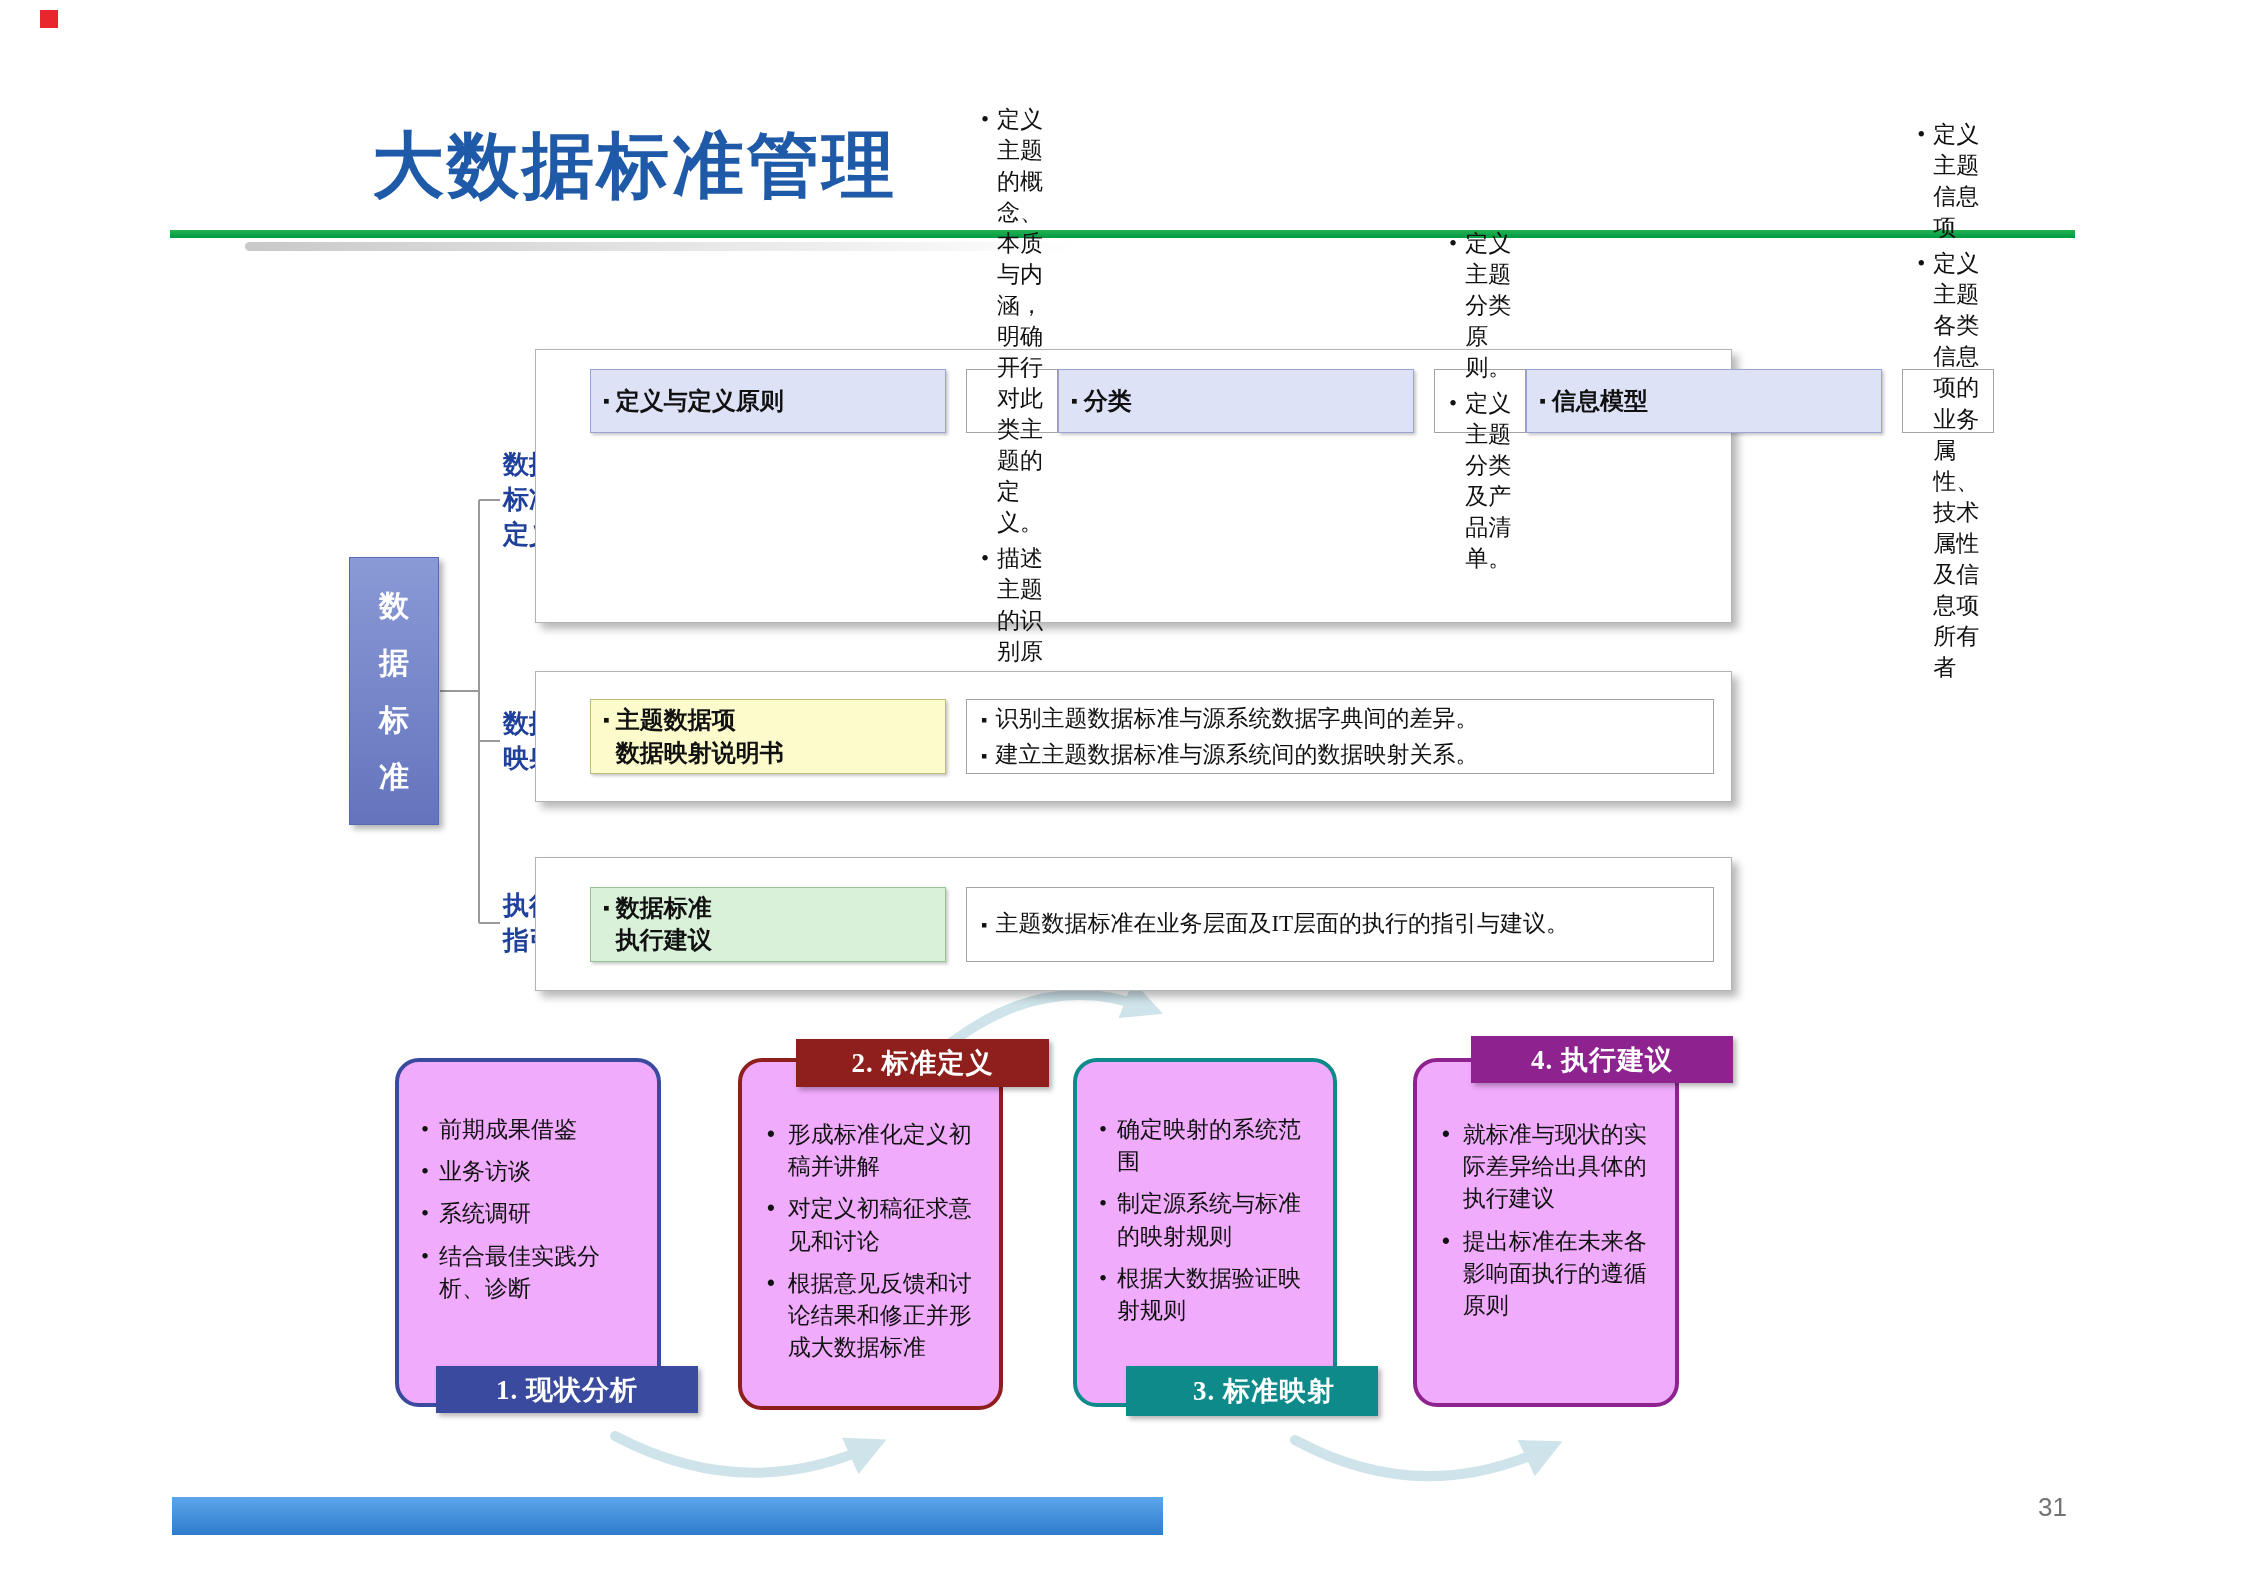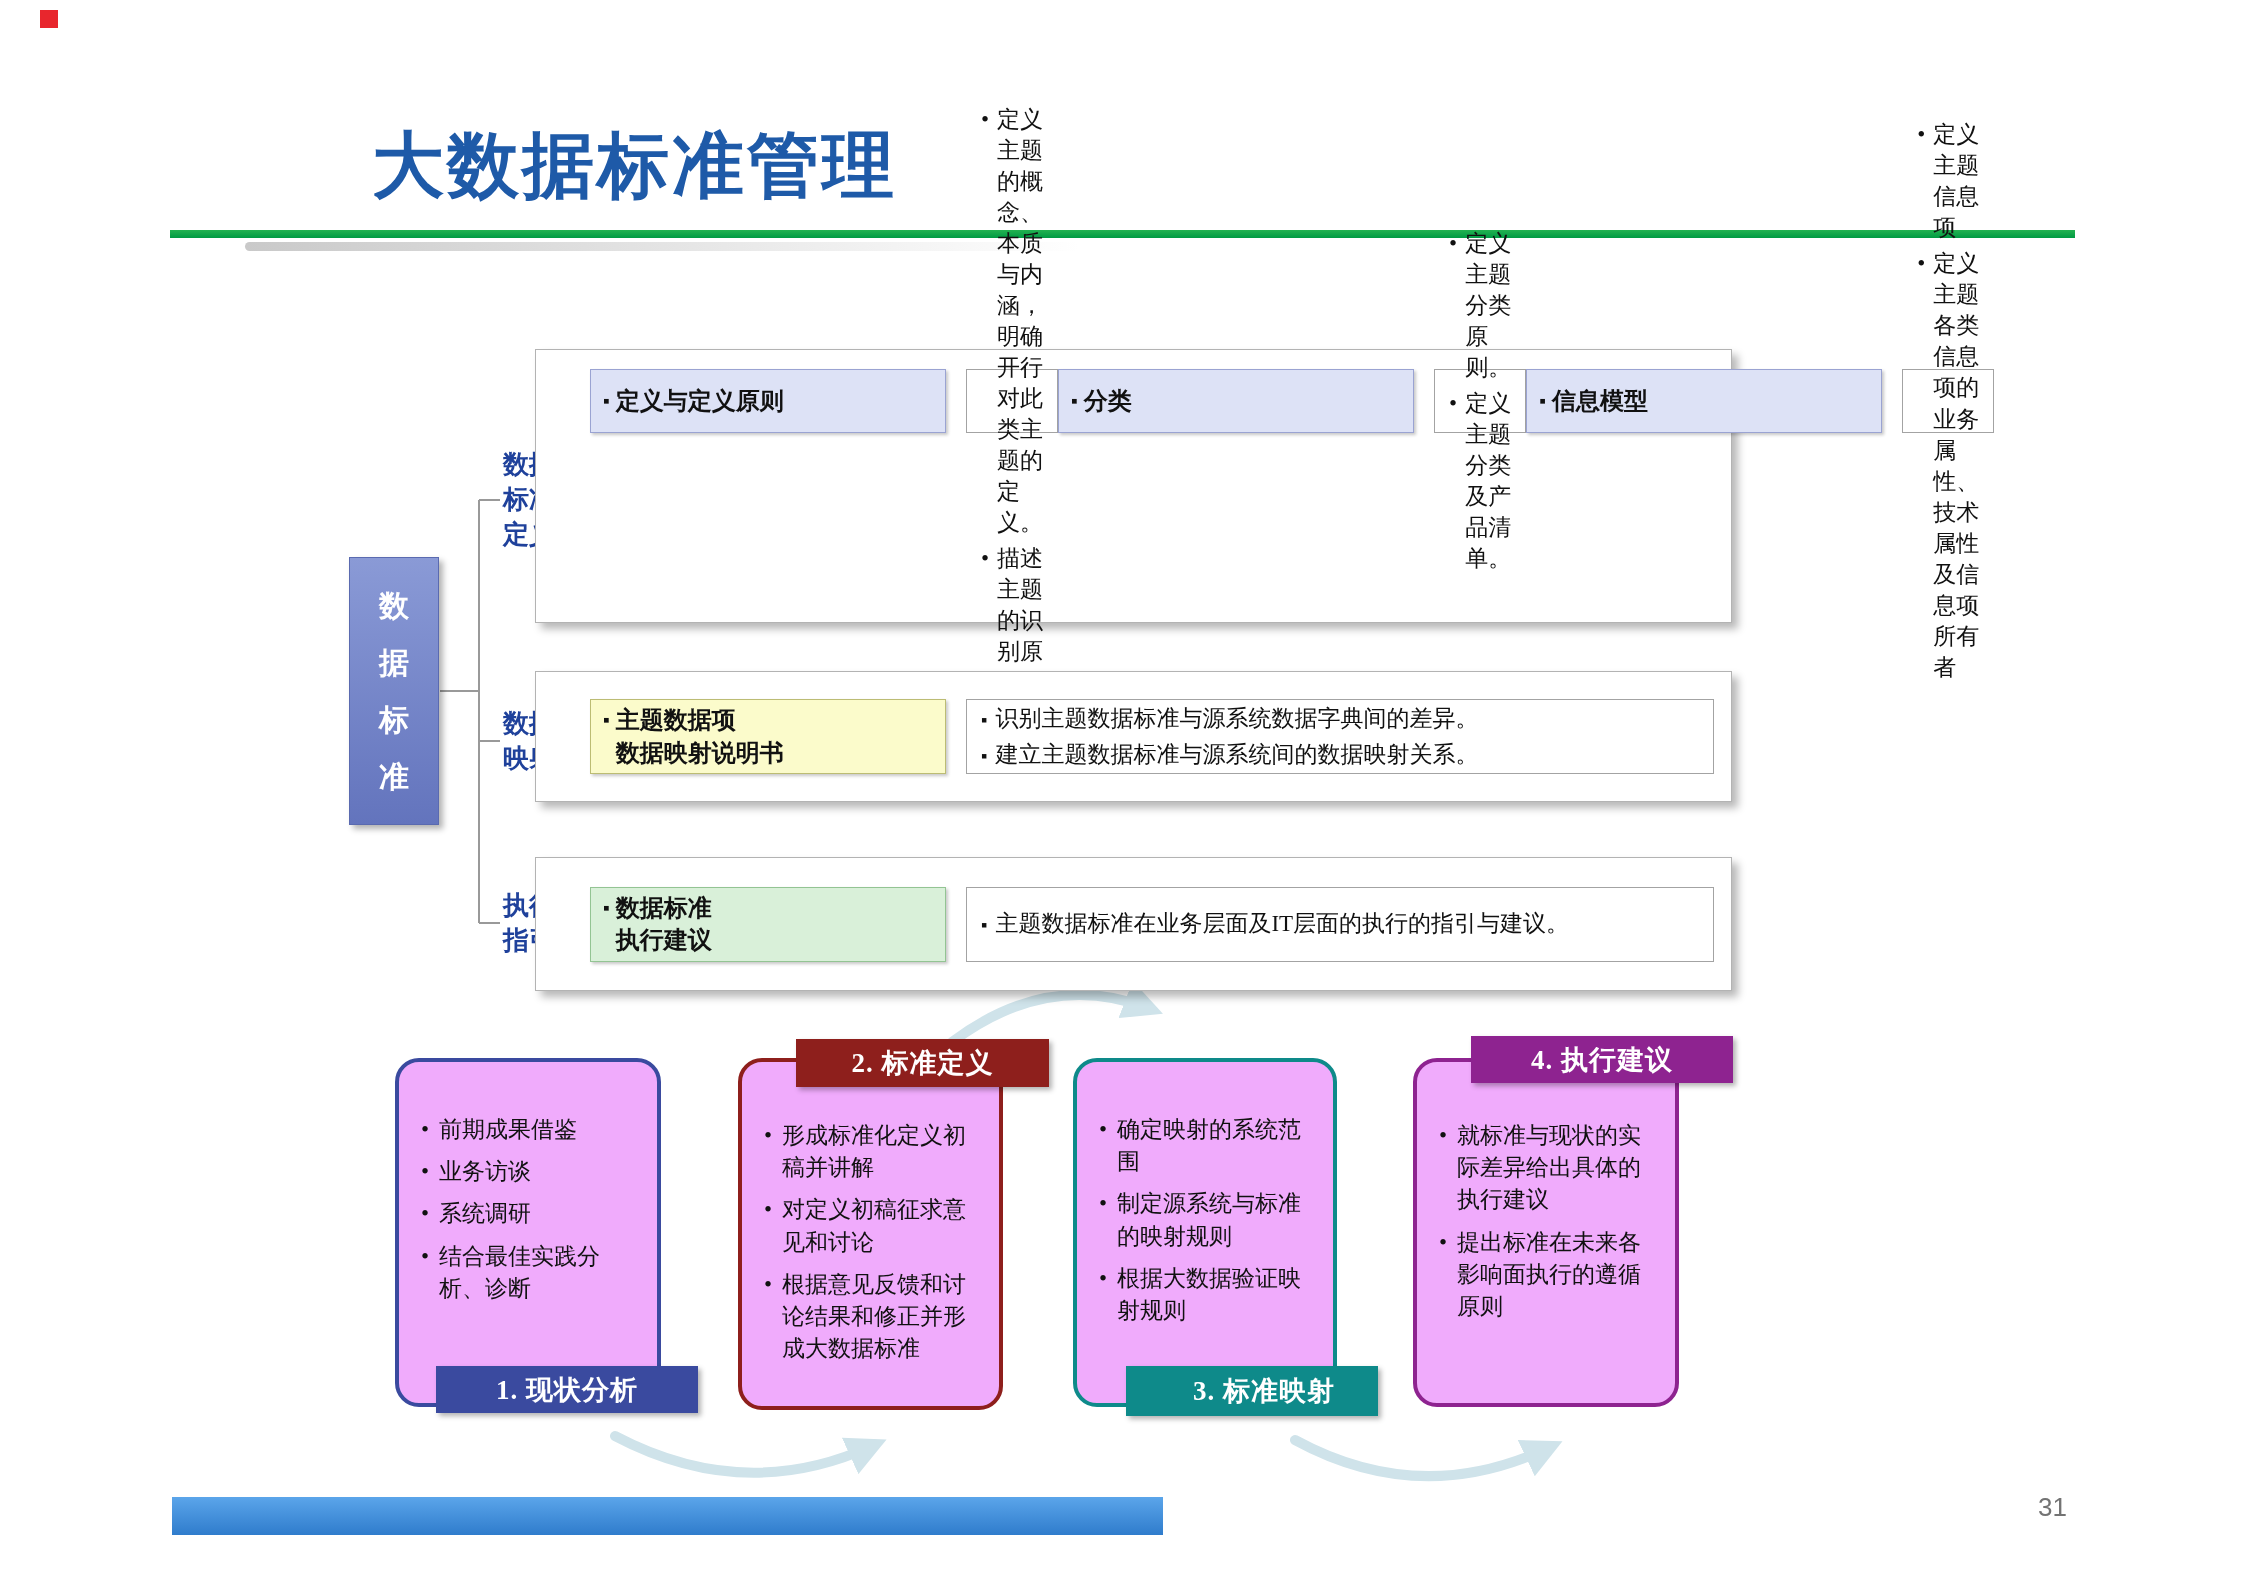--- a/index.html
+++ b/index.html
@@ -84,21 +84,21 @@
     position:absolute; background:#f0abfc; border:4px solid #333; border-radius:24px;
   }
   .sb-1 { left:395px;  top:1058px; width:266px; height:349px; border-color:#3a4a9f; }
   .sb-2 { left:738px;  top:1058px; width:265px; height:352px; border-color:#8e1f1c; }
   .sb-3 { left:1073px; top:1058px; width:264px; height:349px; border-color:#0e8a8a; }
   .sb-4 { left:1413px; top:1058px; width:266px; height:349px; border-color:#8e2390; }
   .step-items {
     padding:52px 12px 10px 22px; display:flex; flex-direction:column; gap:10px;
     font-size:23px; line-height:1.4; font-family:"Liberation Serif", serif; color:#111;
   }
-  .sb-2 .step-items, .sb-4 .step-items { padding-top:58px; }
+  .sb-2 .step-items, .sb-4 .step-items { padding-top:58px;font-family:Liberation Mono, monospace; }
   .step-item { display:flex; align-items:baseline; }
   .step-item::before { content:"•"; margin-right:10px; }
   .step-item span { flex:1; }
 
   .step-label {
     position:absolute; z-index:5; color:#fff; font-weight:bold; font-size:27px;
     display:flex; align-items:center; justify-content:center;
     box-shadow:3px 3px 5px rgba(0,0,0,.3); letter-spacing:1px;
     font-family:"Liberation Serif", serif;
   }

